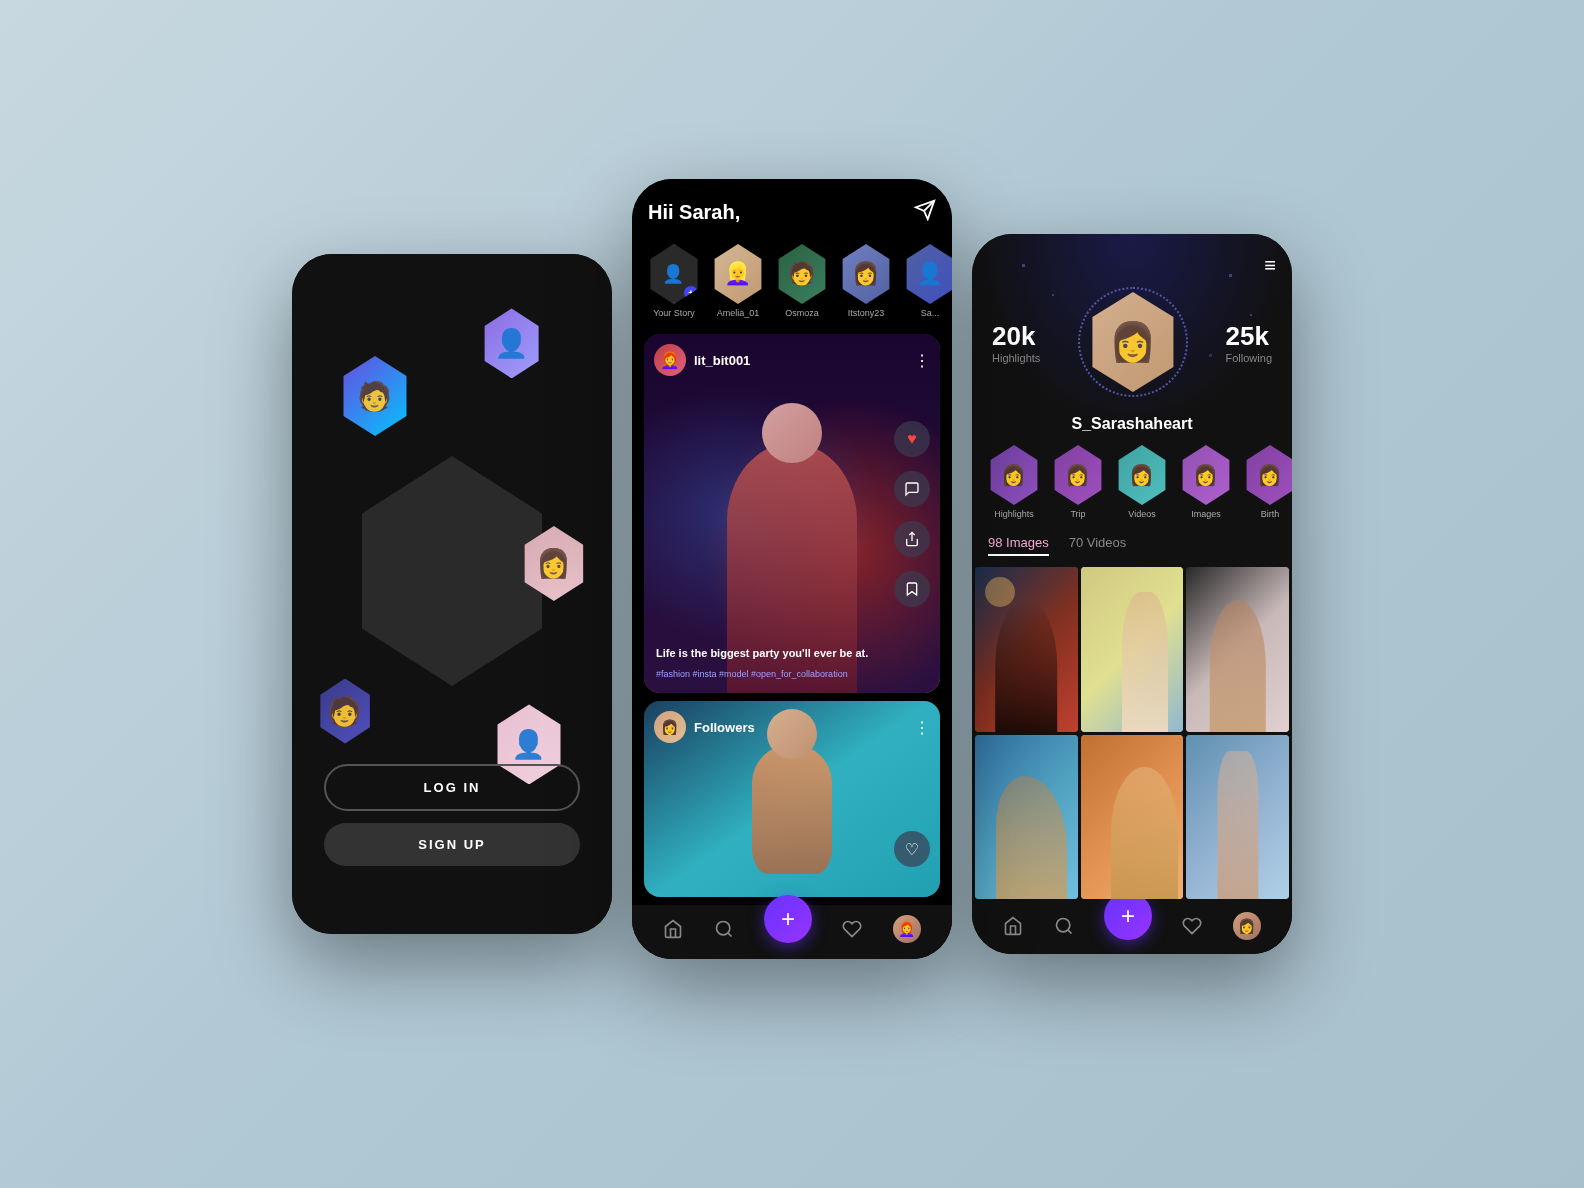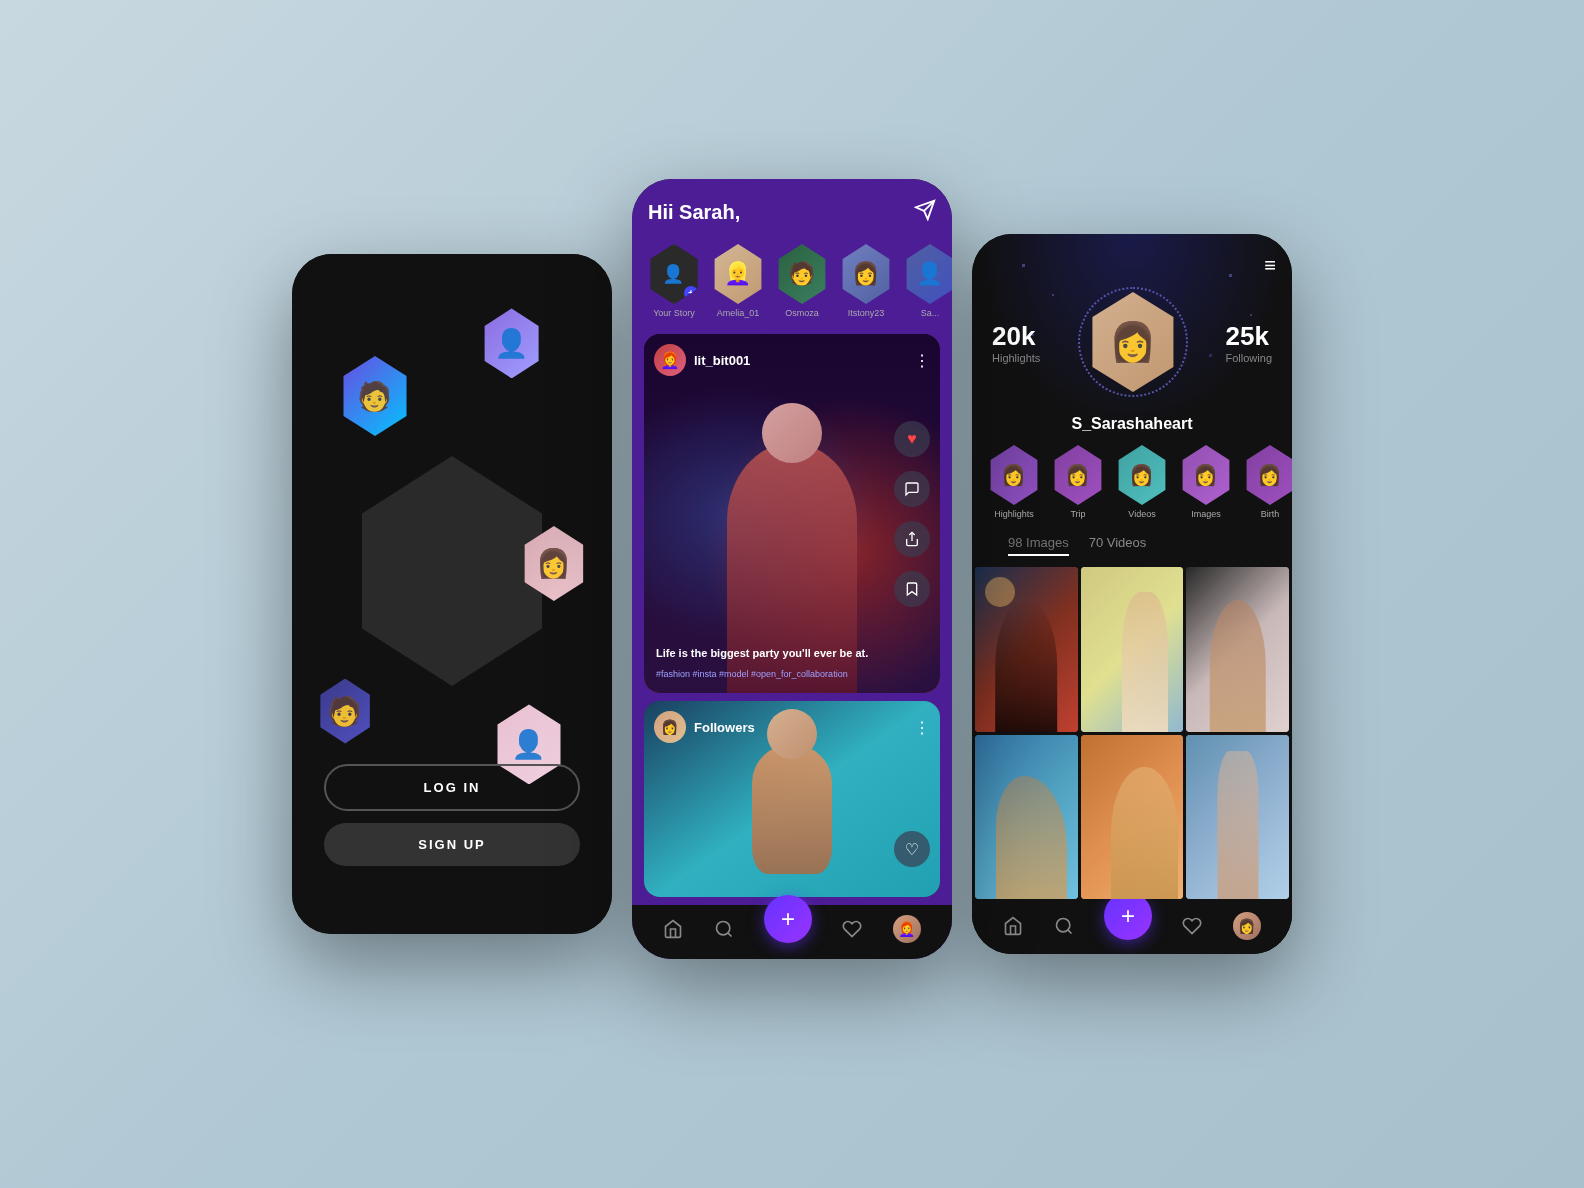--- a/index.html
+++ b/index.html
@@ -155,21 +155,21 @@
       font-weight: 700;
       letter-spacing: 2px;
       text-align: center;
       cursor: pointer;
     }
 
     
     .phone2-content {
       width: 100%;
       height: 100%;
-      background: #4c1d95;
+      background: #000000;
       display: flex;
       flex-direction: column;
       overflow: hidden;
     }
 
     .feed-header {
       padding: 20px 16px 10px;
       display: flex;
       align-items: center;
       justify-content: space-between;
@@ -520,23 +520,22 @@
       gap: 20px;
     }
 
     .media-tab {
       font-size: 13px;
       color: #888;
       padding-bottom: 4px;
     }
 
     .media-tab.active {
-      color: #737373;
+      color: #f9a8d4;
       border-bottom: 2px solid #fff;
-      margin-left: 20px;
     }
 
     .photo-grid {
       flex: 1;
       display: grid;
       grid-template-columns: repeat(3, 1fr);
       grid-template-rows: repeat(2, 1fr);
       gap: 3px;
       padding: 3px;
       overflow: hidden;

